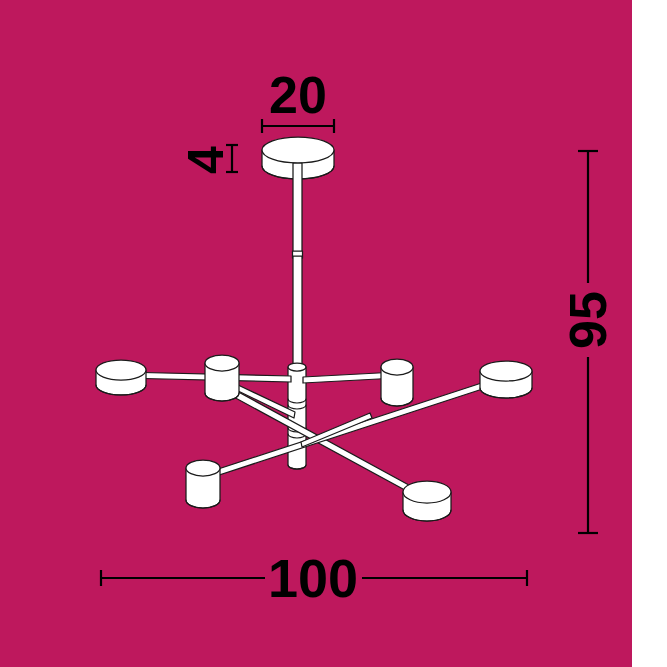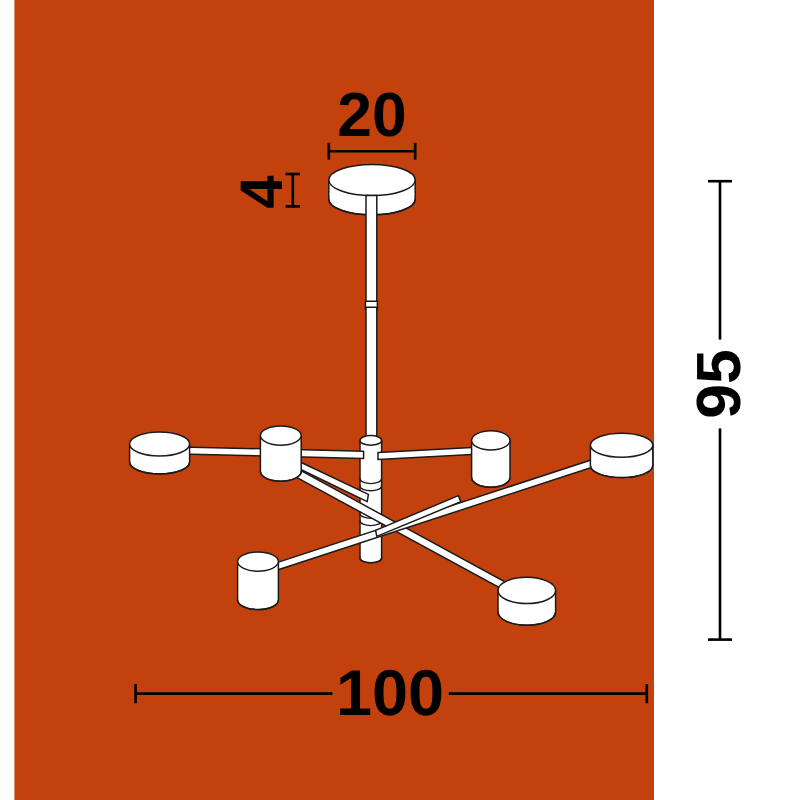--- a/index.html
+++ b/index.html
@@ -10,24 +10,24 @@
   }
   body {
     width: 667px;
     height: 667px;
     overflow: hidden;
     font-family: "Liberation Sans", sans-serif;
     position: relative;
   }
   #stage {
     position: absolute;
-    left: 12px; top: 0;
-    width: 533px;
+    left: 0; top: 0;
+    width: 632px;
     height: 667px;
-    background: #c2410c;
+    background: #be185d;
   }
   svg#drawing {
     position: absolute;
     left: 0; top: 0;
     width: 667px;
     height: 667px;
     display: block;
   }
   .dim-text {
     font-family: "Liberation Sans", sans-serif;

